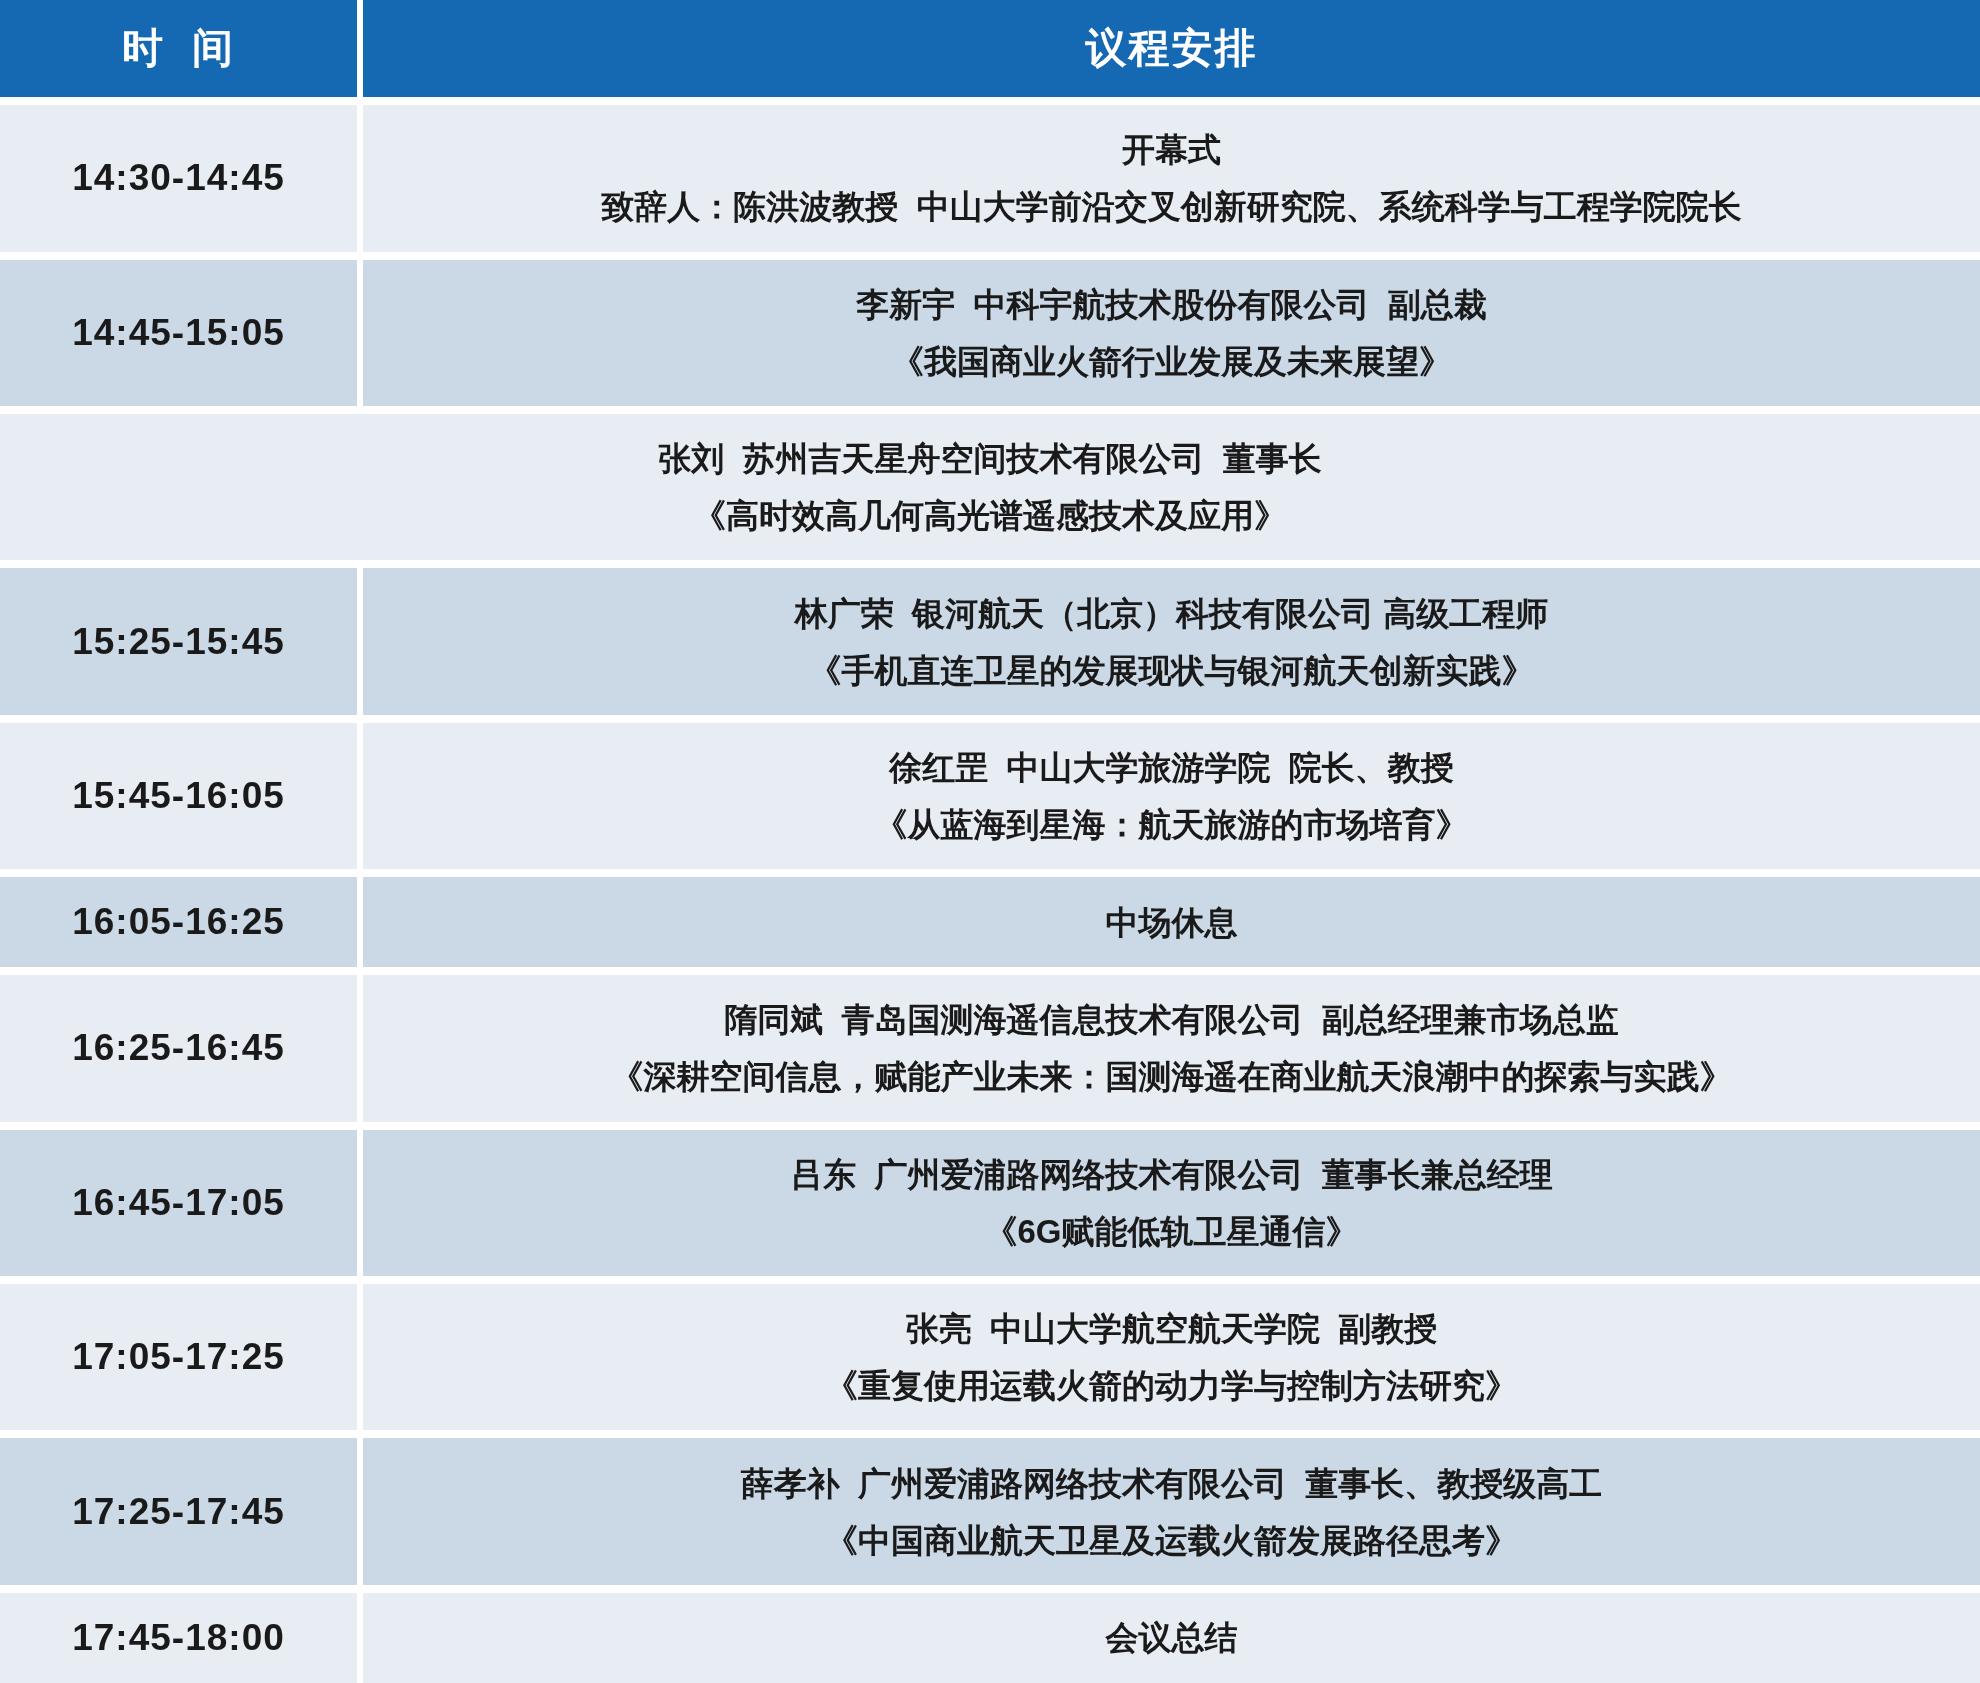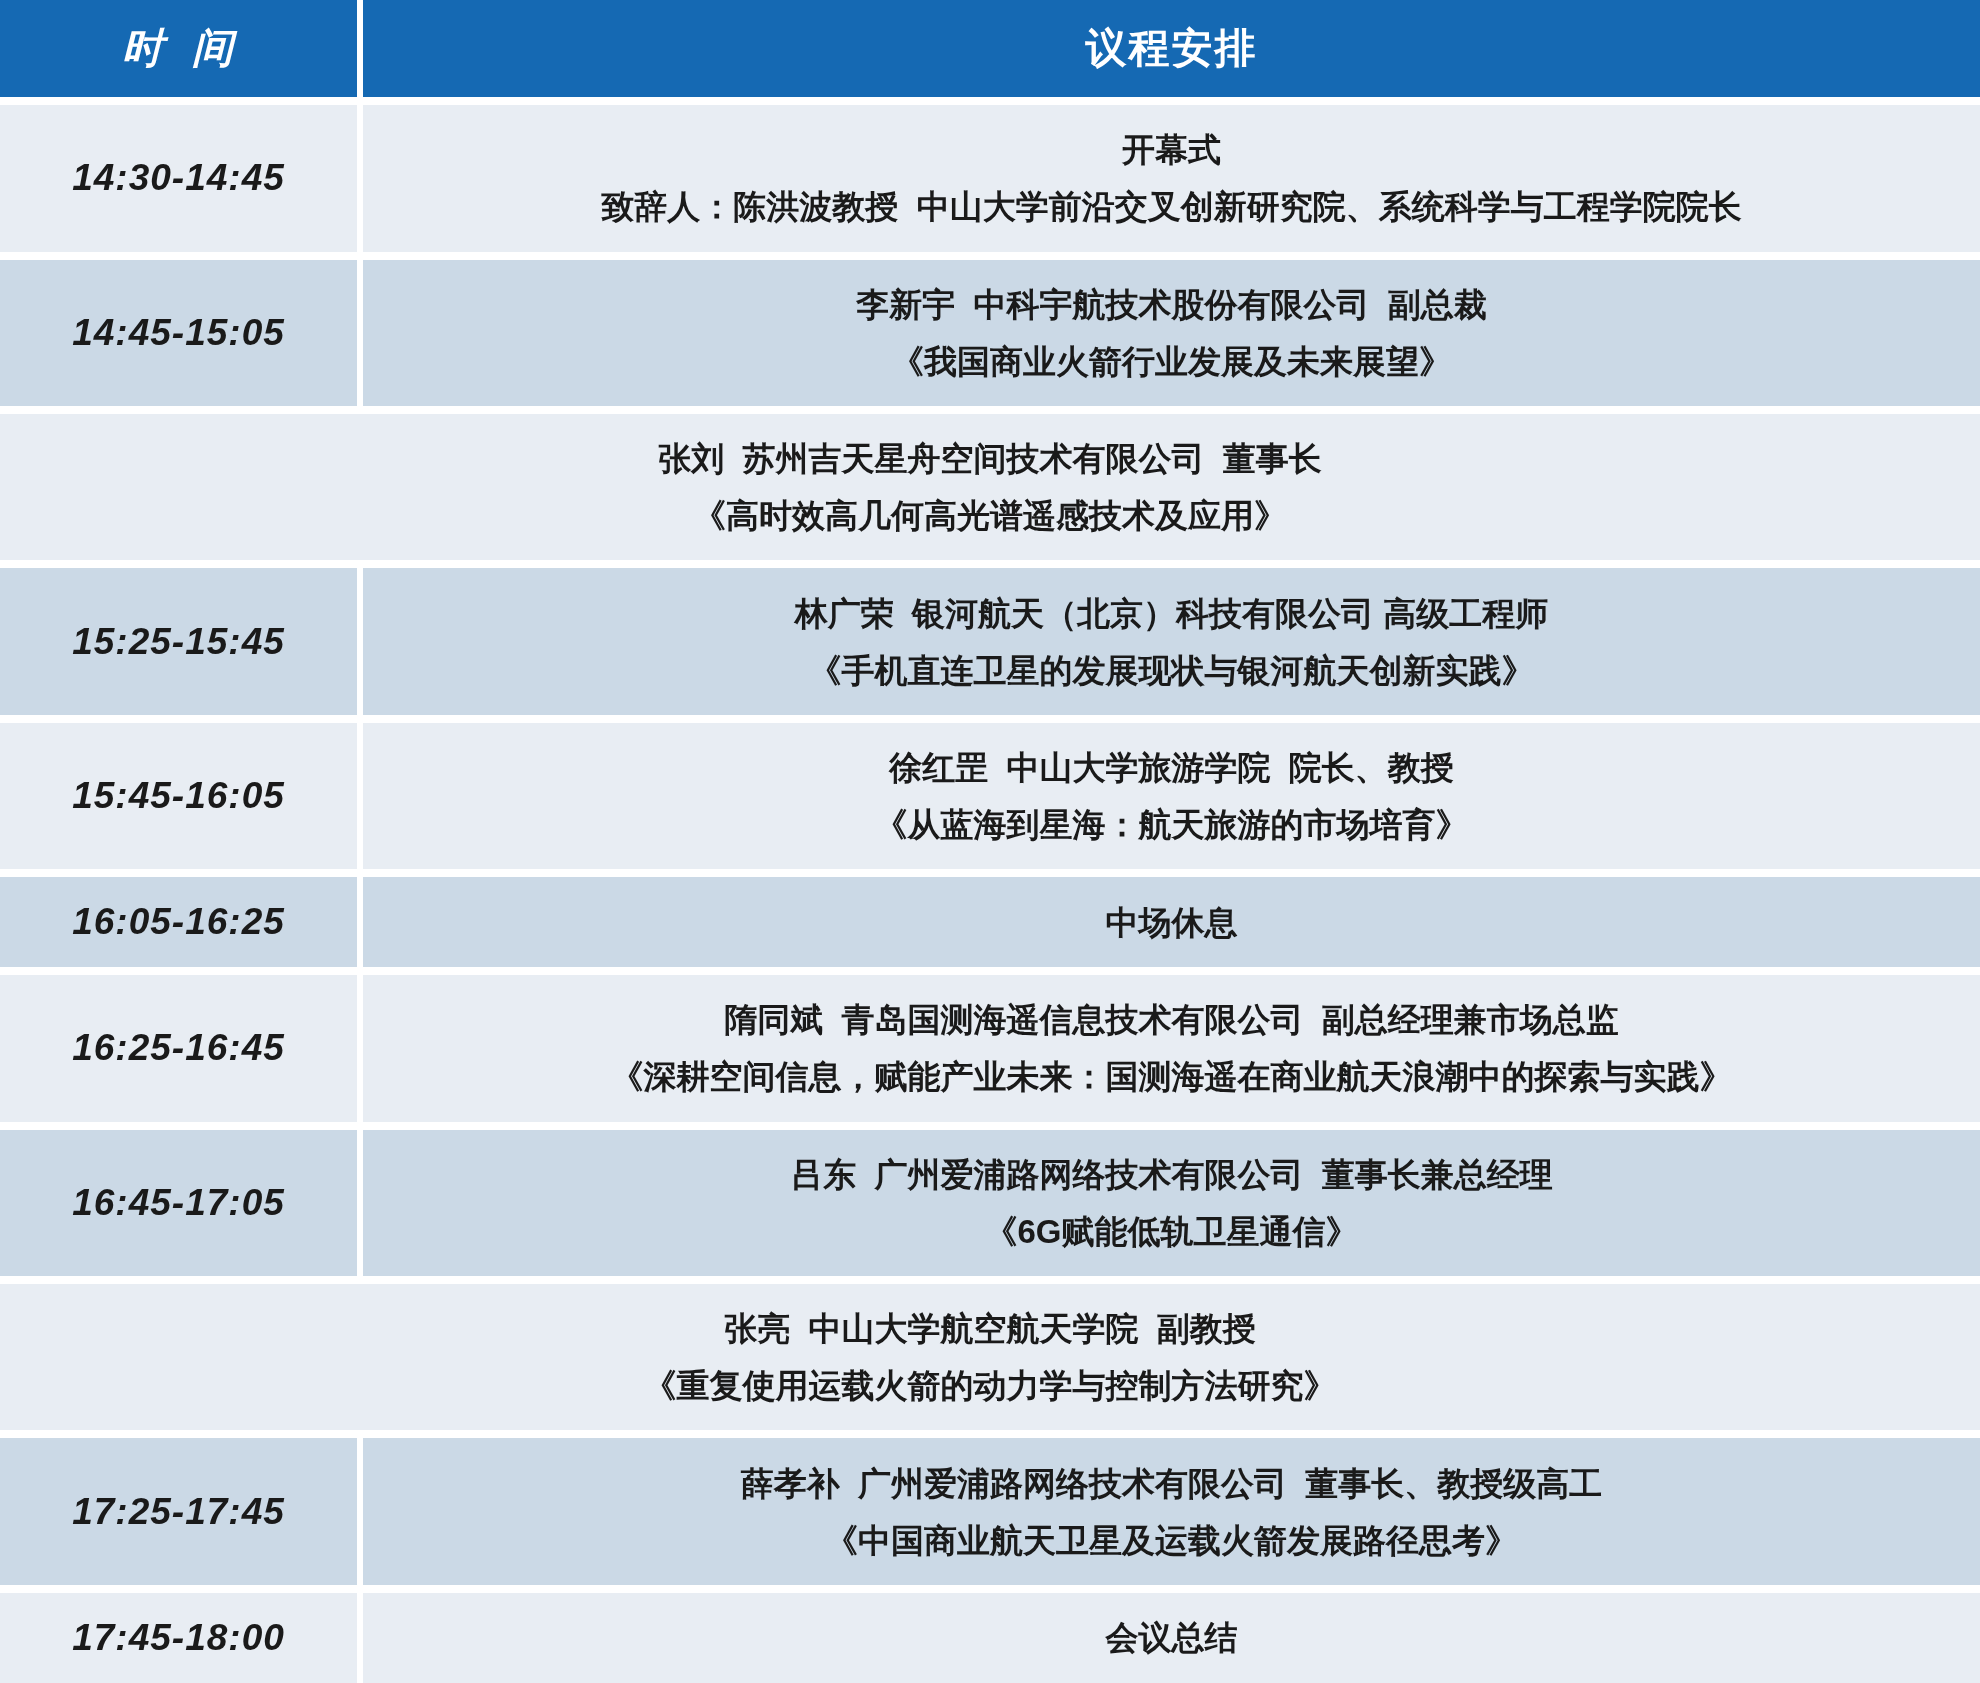--- a/index.html
+++ b/index.html
@@ -32,21 +32,20 @@
     display: flex;
     flex-direction: column;
     justify-content: center;
     align-items: center;
     text-align: center;
     min-width: 0;
   }
   .time-col {
     width: 357px;
     flex: 0 0 357px;
-    font-style: italic;
   }
   .agenda-col { flex: 1 1 auto; }
   .header-cell {
     background: var(--header-bg, #1569b3);
     color: var(--header-text, #ffffff);
     font-weight: bold;
     font-size: 41px;
     letter-spacing: 2px;
     white-space: pre;
   }
@@ -142,20 +141,23 @@
     <div class="row row-dark">
     <div class="cell time-col">
       <span class="time-text">16:45-17:05</span>
     </div>
     <div class="cell agenda-col">
         <div class="line">吕东  广州爱浦路网络技术有限公司  董事长兼总经理</div>
         <div class="line">《6G赋能低轨卫星通信》</div>
       </div>
   </div>
     <div class="row row-light">
+    <div class="cell time-col">
+      <span class="time-text">17:05-17:25</span>
+    </div>
     <div class="cell agenda-col">
         <div class="line">张亮  中山大学航空航天学院  副教授</div>
         <div class="line">《重复使用运载火箭的动力学与控制方法研究》</div>
       </div>
   </div>
     <div class="row row-dark">
     <div class="cell time-col">
       <span class="time-text">17:25-17:45</span>
     </div>
     <div class="cell agenda-col">

